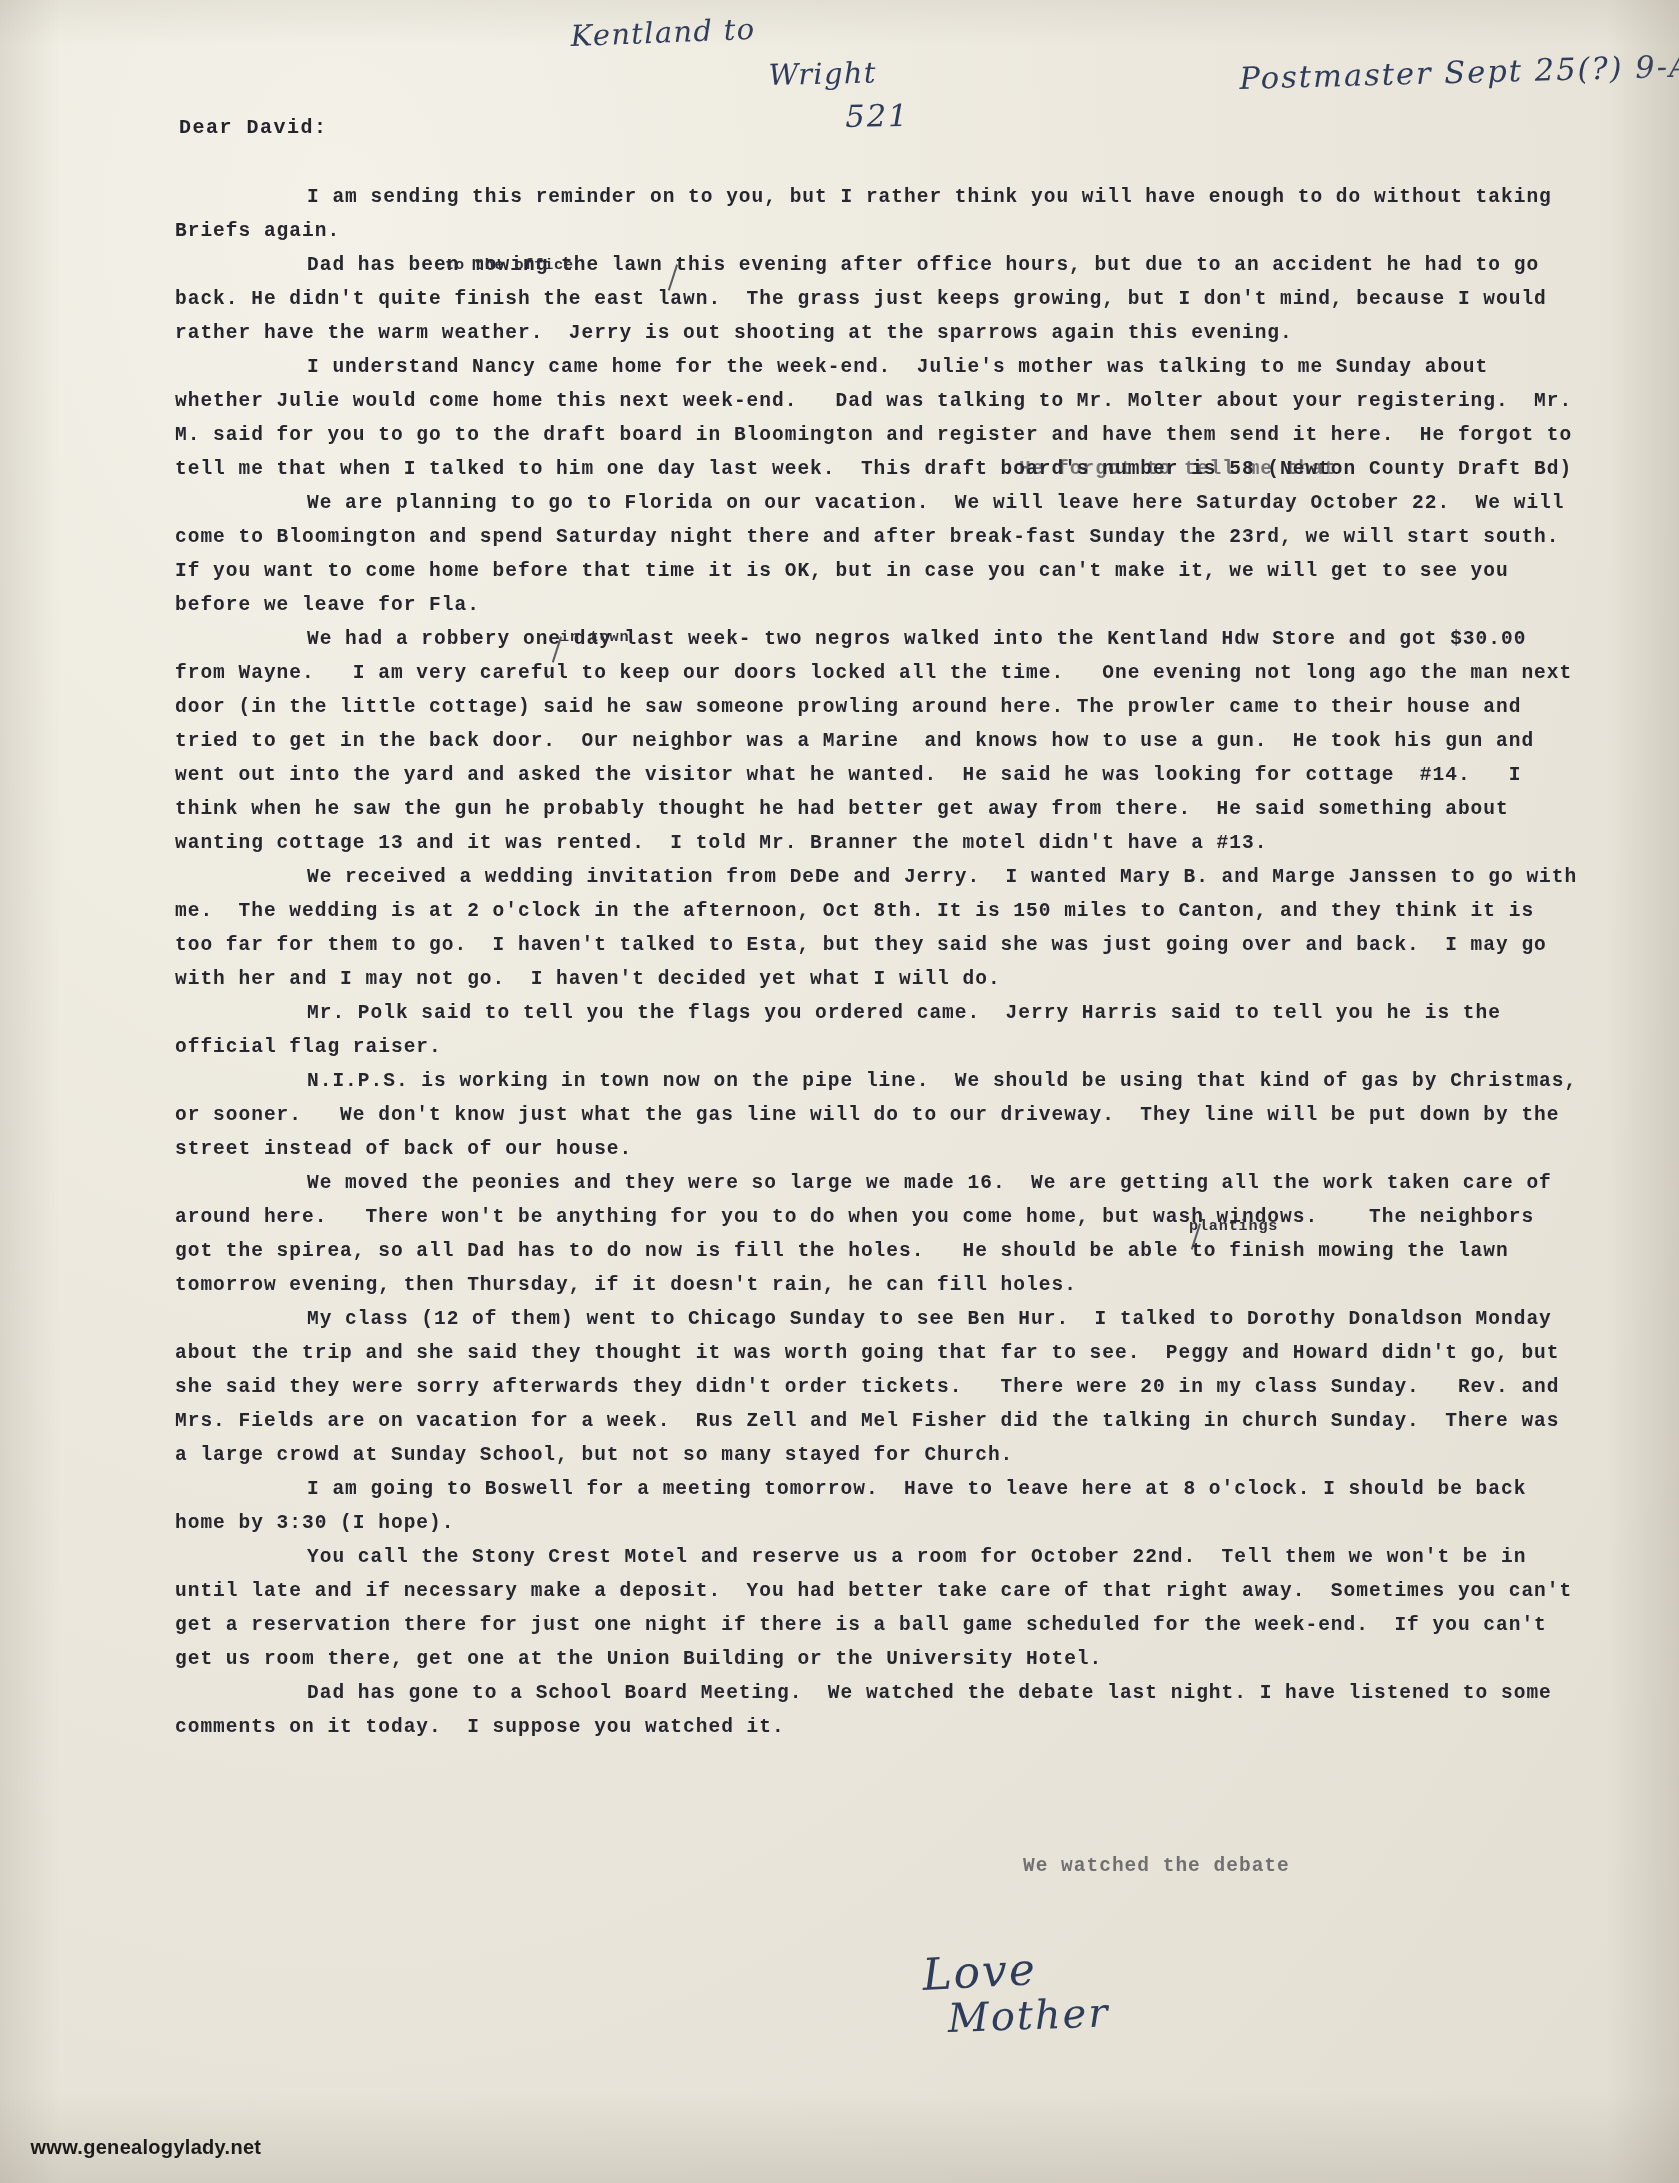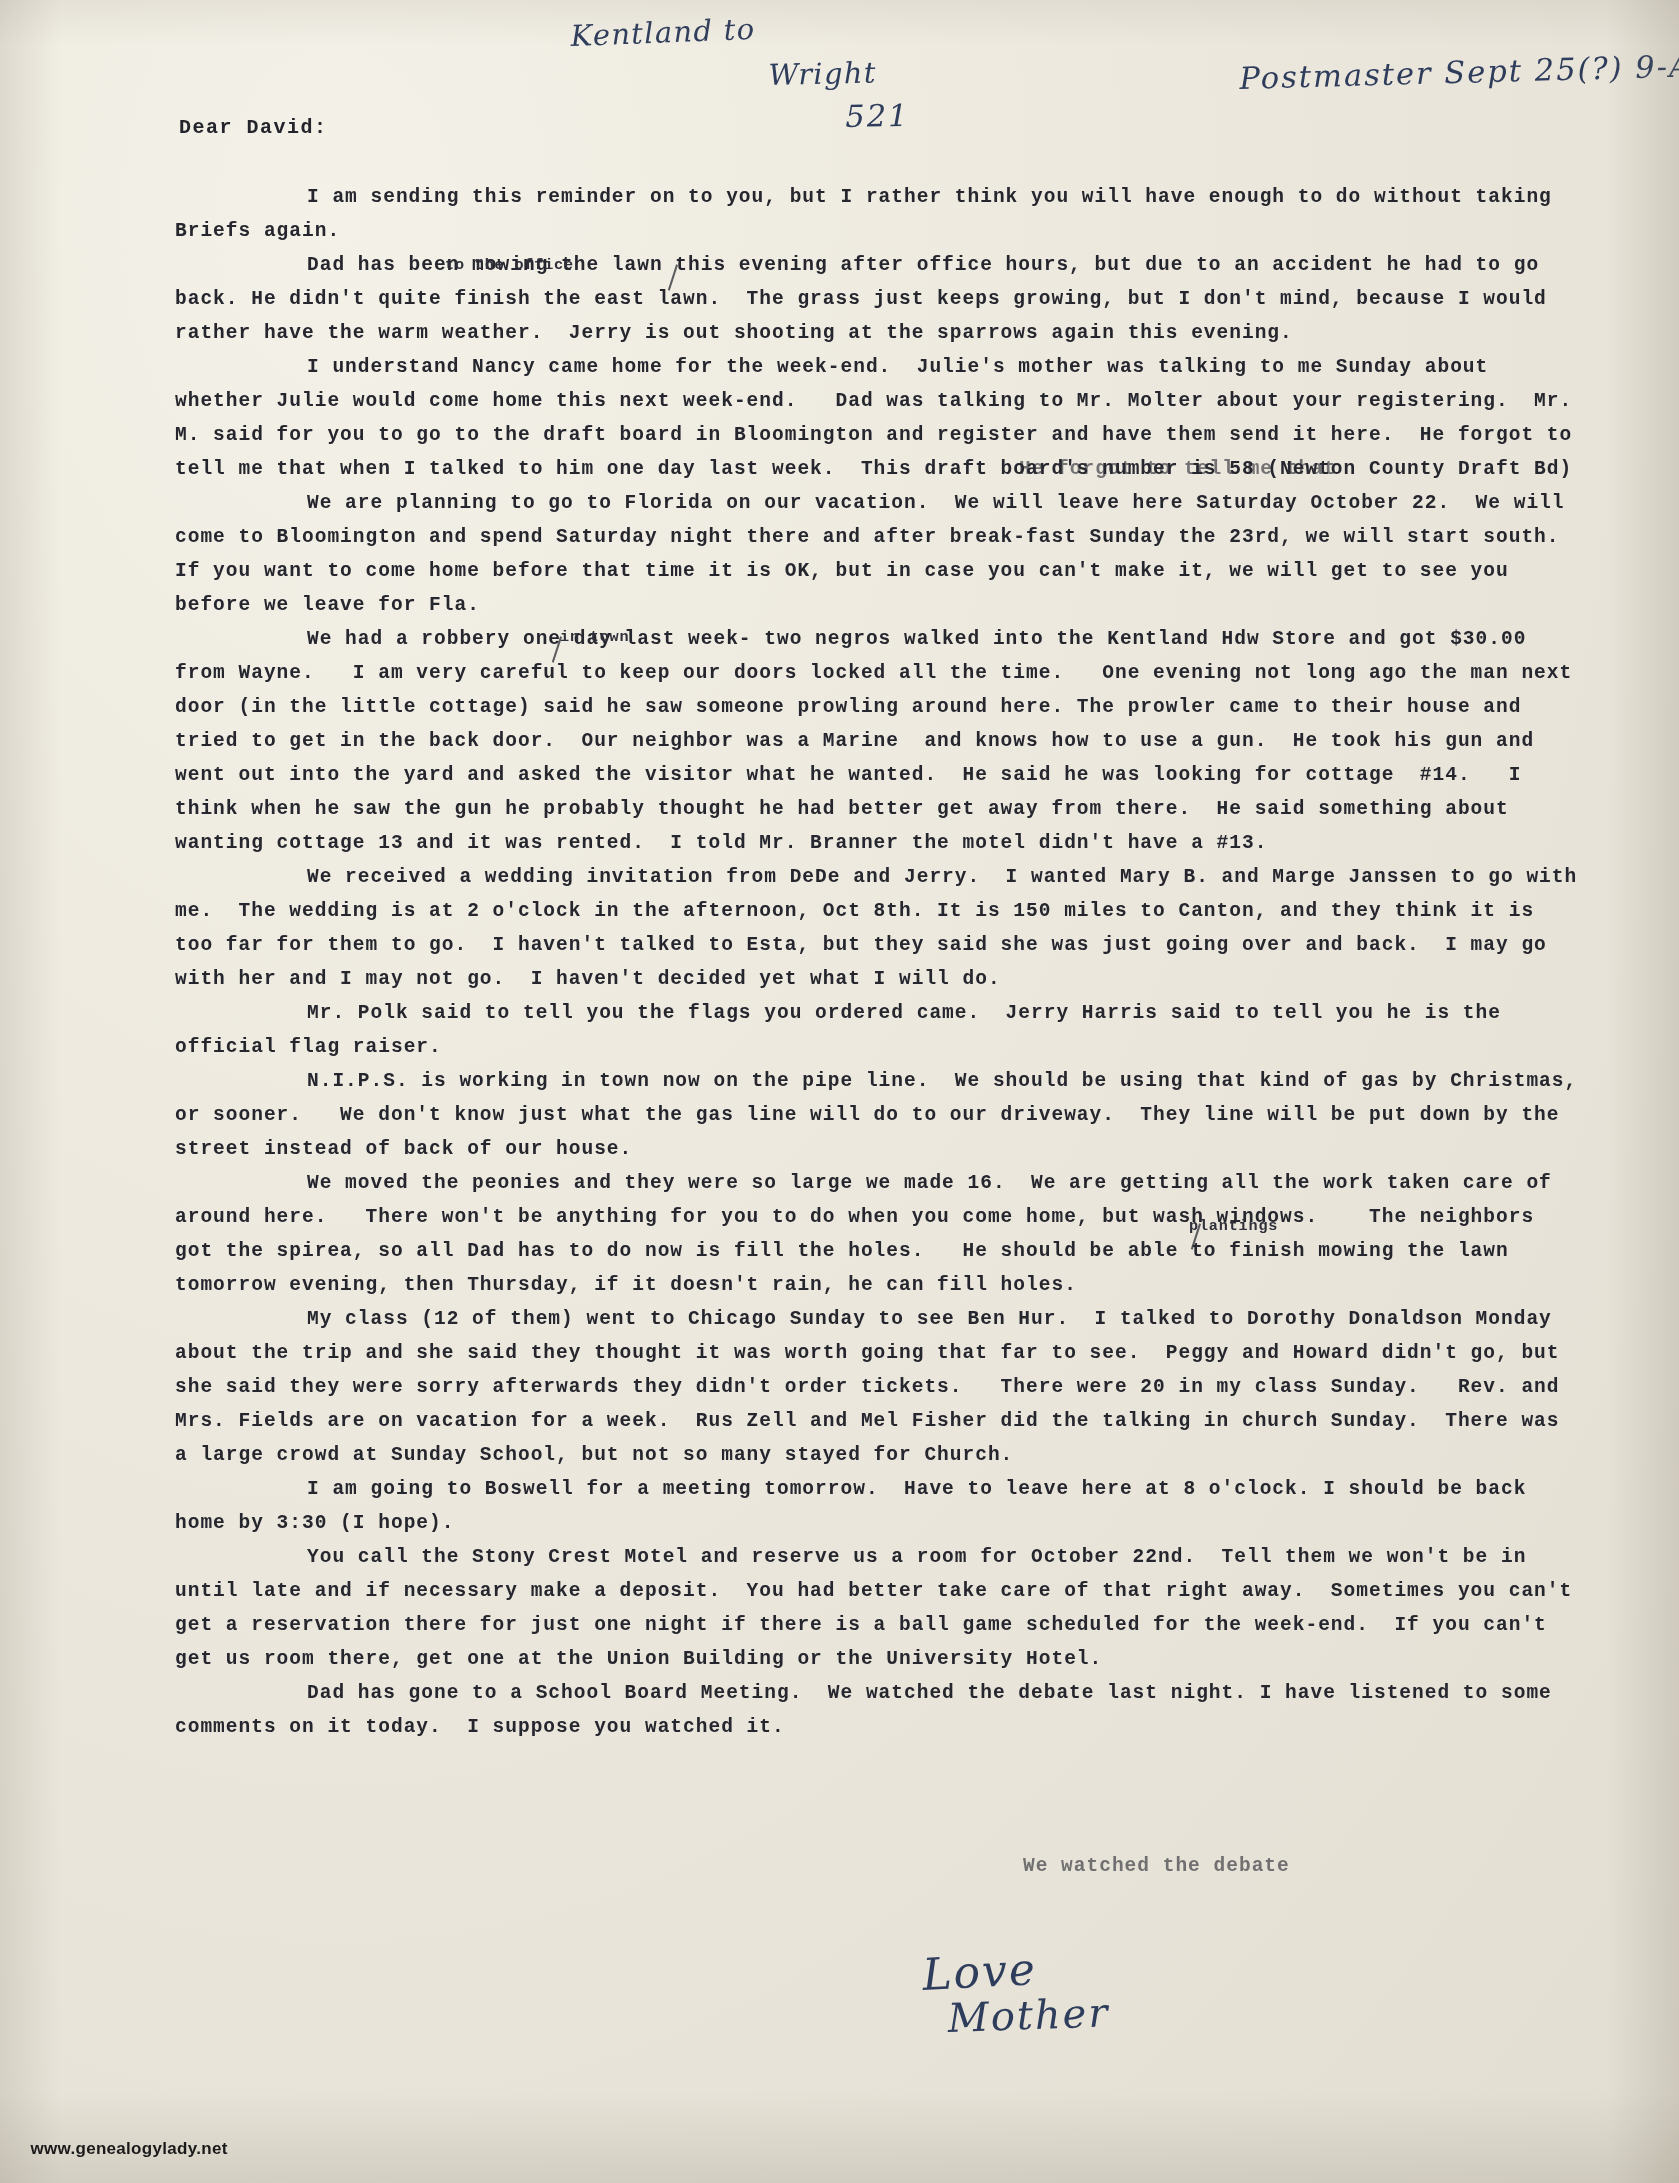--- a/index.html
+++ b/index.html
@@ -120,21 +120,21 @@
   #slash-1 { left: 672px; top: 264px; height: 26.5px; transform: rotate(18deg); }
   #slash-2 { left: 556px; top: 636px; height: 26.5px; transform: rotate(18deg); }
   #slash-3 { left: 1195px; top: 1223px; height: 26.5px; transform: rotate(18deg); }
 
   
   .watermark {
     position: absolute;
     left: 30.5px;
     bottom: 24px;
     font-family: "Liberation Sans", sans-serif;
-    font-size: 17px;
+    font-size: 20px;
     font-weight: 700;
     color: #1a1a1a;
     letter-spacing: 0.3px;
     margin-top: 32px;
   }
 </style>
 </head>
 <body>
 
 <div class="page">

